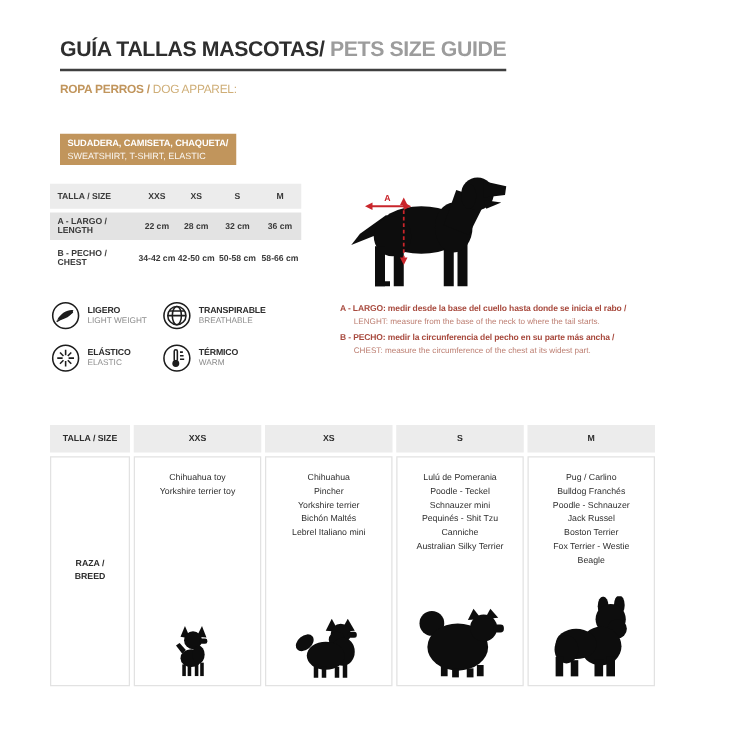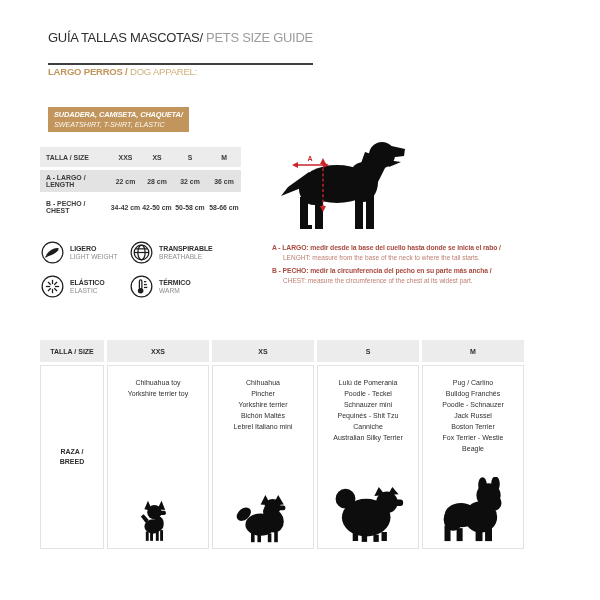--- a/index.html
+++ b/index.html
@@ -3,30 +3,30 @@
 <meta charset="utf-8">
 <style>
   html,body { margin:0; padding:0; }
   body {
     width:600px; height:600px; background:#ffffff; position:relative; overflow:hidden;
     font-family:"Liberation Sans", sans-serif; color:#2e2e2e;
   }
 
   
   .header { position:absolute; left:48px; top:30px; border-bottom:2px solid #3f3f3f;
-            padding-bottom:18px; font-size:13px; font-weight:normal; letter-spacing:-0.3px; white-space:nowrap; }
+            padding-bottom:5px; font-size:17px; font-weight:bold; letter-spacing:-0.3px; white-space:nowrap; }
   .t-en { color:#9c9c9c; }
 
   .subtitle { position:absolute; left:48px; top:66px; font-size:9.5px; letter-spacing:-0.2px; white-space:nowrap; }
   .s-es { color:#c1955c; font-weight:bold; }
   .s-en { color:#cfae77; }
 
   
   .cat-box { position:absolute; left:48px; top:107px; background:#c1955c; color:#fff;
-             padding:3px 6px; line-height:1.32;font-style:italic; }
+             padding:3px 6px; line-height:1.32; }
   .cb-es { font-size:7.4px; font-weight:bold; letter-spacing:-0.1px; }
   .cb-en { font-size:7.2px; opacity:.92; }
 
   
   .size-table { position:absolute; left:40px; top:147px; width:201px; font-size:6.9px; font-weight:bold; color:#3a3a3a; }
   .st-row { display:grid; grid-template-columns:70px 31px 32px 34px 34px; align-items:center; margin-bottom:3px; }
   .st-row > div { text-align:center; }
   .st-row > .st-label { text-align:left; padding-left:6px; }
   .st-head { height:20px; background:#ececec; }
   .st-a { height:22px; background:#e3e3e3; }
@@ -66,21 +66,21 @@
   svg .oline { stroke:#1d1d1d; fill:none; stroke-width:1.3; }
 </style>
 </head>
 <body>
 
 <div class="header">
   <span class="t-es">GUÍA TALLAS MASCOTAS/</span><span class="t-en"> PETS SIZE GUIDE</span>
 </div>
 
 <div class="subtitle">
-  <span class="s-es">LARGO PERROS / </span><span class="s-en">DOG APPAREL:</span>
+  <span class="s-es">ROPA PERROS / </span><span class="s-en">DOG APPAREL:</span>
 </div>
 
 <div class="cat-box">
   <div class="cb-es">SUDADERA, CAMISETA, CHAQUETA/</div>
   <div class="cb-en">SWEATSHIRT, T-SHIRT, ELASTIC</div>
 </div>
 
 <div class="size-table">
   <div class="st-row st-head">
     <div class="st-label">TALLA /  SIZE</div>

